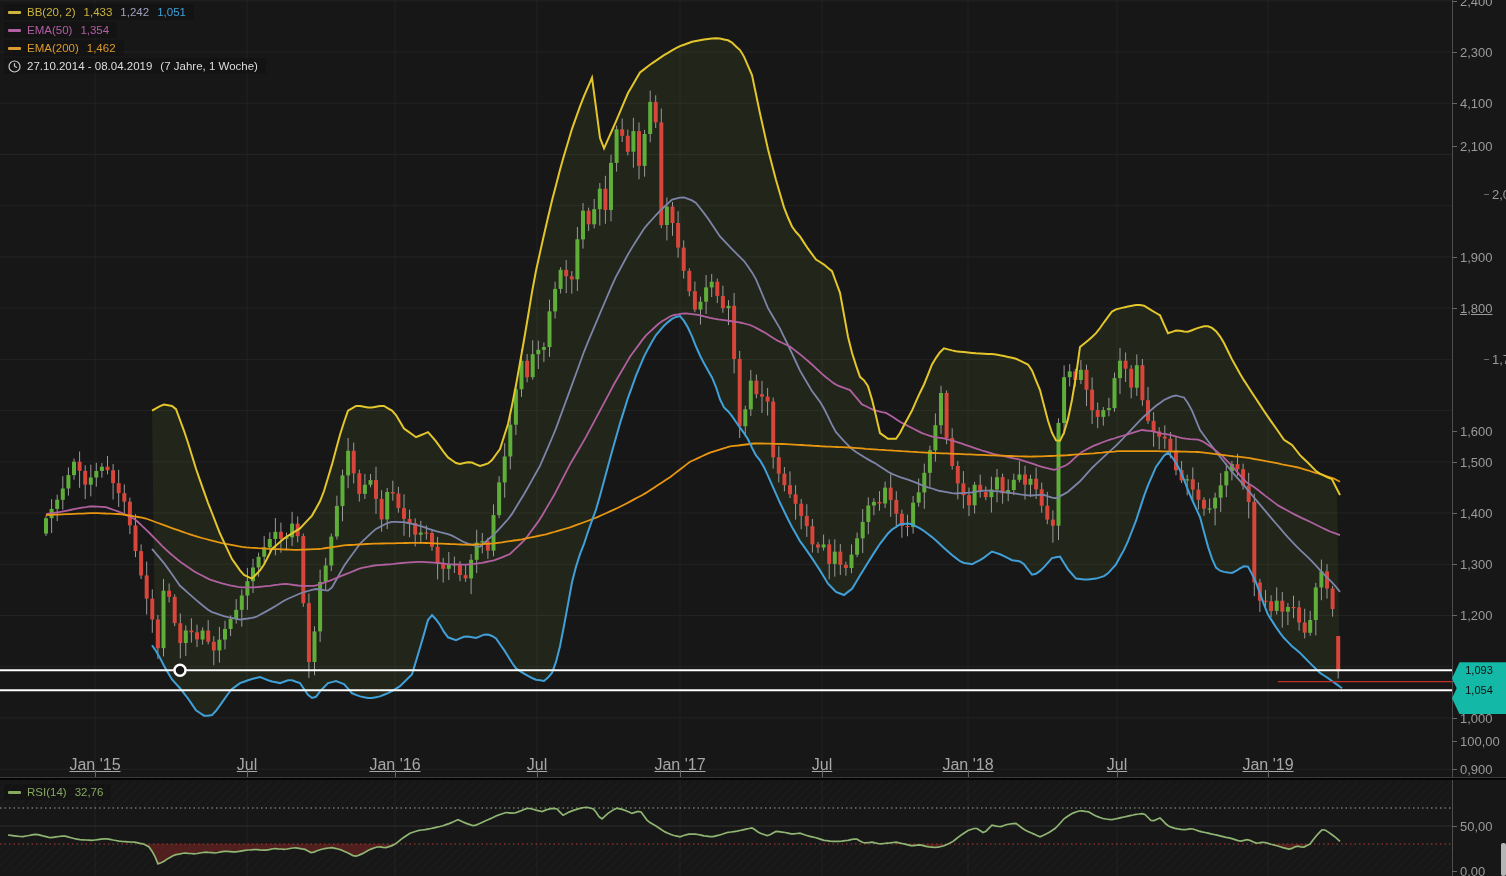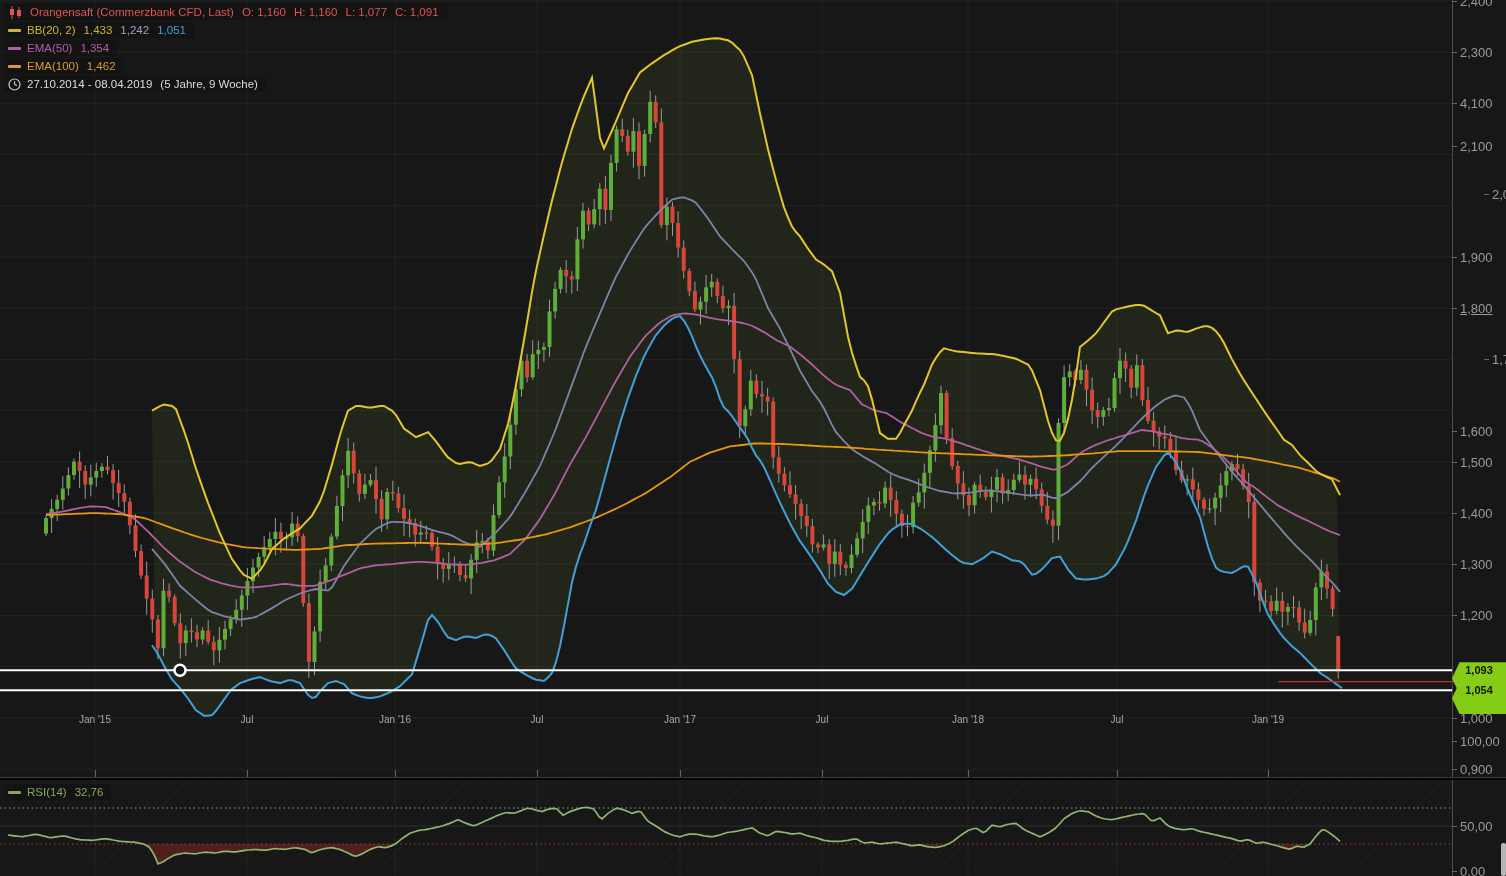--- a/index.html
+++ b/index.html
@@ -9,25 +9,25 @@
   
   #legend{position:absolute;left:4px;top:4px;z-index:30;}
   .lg-row{display:flex;align-items:center;gap:6px;background:rgba(18,18,18,0.62);
           padding:1px 8px 1px 4px;margin-bottom:2px;width:max-content;font-size:11.5px;line-height:14px;}
   .lg-row .sw{display:inline-block;width:13px;height:3px;border-radius:1px;}
   .lg-val{margin-left:2px;}
   
   #price-axis{position:absolute;left:1452px;top:0;width:54px;height:876px;z-index:10;}
   .ptick{position:absolute;left:8px;color:#9a9a9a;font-size:13px;white-space:nowrap;}
   .ptick::before{content:"";position:absolute;left:-8px;top:7px;width:5px;height:1px;background:#666;}
-  .chip{position:absolute;left:0px;width:54px;height:32px;background:#84cc16;color:#111;
-        font-size:11px;font-weight:bold;text-align:center;line-height:16px;z-index:12;
+  .chip{position:absolute;left:0px;width:54px;height:32px;background:#14b8a6;color:#111;
+        font-size:11px;font-weight:normal;text-align:center;line-height:16px;z-index:12;
         clip-path:polygon(0 50%,14% 0,100% 0,100% 100%,14% 100%);}
   #time-axis{position:absolute;left:0;top:0;width:1452px;height:876px;z-index:8;pointer-events:none;}
-  .ttick{position:absolute;top:714px;transform:translateX(-50%);color:#a8a8a8;font-size:10px;white-space:nowrap;}
+  .ttick{position:absolute;top:756px;transform:translateX(-50%);color:#a8a8a8;font-size:16px;white-space:nowrap;text-decoration:underline;}
   .tmark{position:absolute;top:770px;width:1px;height:7px;background:#666;}
   
   #rsi-legend{position:absolute;left:4px;top:784px;z-index:30;}
   
   #pane-separator{position:absolute;left:0;top:777px;width:1506px;height:2px;background:#050505;border-top:1px solid #3a3a3a;z-index:9;}
   #scrollbar-thumb{position:absolute;right:0px;top:843px;width:5px;height:33px;background:#b5b5b5;border-radius:2px;z-index:31;}
 </style>
 </head>
 <body>
 
@@ -566,57 +566,44 @@
       <path d="M8.0 835.0 L11.0 835.4 L14.0 835.8 L17.0 836.2 L20.0 836.5 L23.0 836.6 L26.0 836.0 L29.0 835.5 L32.0 834.9 L35.0 834.3 L38.0 834.6 L41.0 835.4 L44.0 836.2 L47.0 836.9 L50.0 837.7 L53.0 837.3 L56.0 836.9 L59.0 836.5 L62.0 836.2 L65.0 836.2 L68.0 836.9 L71.0 837.7 L74.0 838.5 L77.0 839.2 L80.0 839.6 L83.0 839.8 L86.0 840.0 L89.0 840.2 L92.0 840.4 L95.0 840.0 L98.0 839.6 L101.0 839.2 L104.0 838.9 L107.0 838.8 L110.0 839.4 L113.0 840.0 L116.0 840.5 L119.0 841.1 L122.0 841.4 L125.0 841.6 L128.0 841.8 L131.0 842.0 L134.0 842.2 L137.0 842.7 L140.0 843.3 L143.0 843.8 L146.0 845.2 L149.0 847.0 L152.0 851.2 L155.0 856.6 L158.0 863.8 L161.0 862.7 L164.0 861.3 L167.0 859.1 L170.0 857.4 L173.0 855.8 L176.0 854.6 L179.0 854.1 L182.0 853.5 L185.0 853.0 L188.0 853.3 L191.0 853.5 L194.0 853.8 L197.0 853.5 L200.0 853.0 L203.0 852.5 L206.0 852.2 L209.0 852.5 L212.0 852.7 L215.0 853.0 L218.0 852.5 L221.0 851.9 L224.0 851.4 L227.0 851.4 L230.0 851.6 L233.0 851.9 L236.0 851.9 L239.0 851.4 L242.0 850.8 L245.0 850.3 L248.0 850.0 L251.0 849.8 L254.0 849.5 L257.0 849.6 L260.0 849.9 L263.0 850.1 L266.0 850.1 L269.0 849.6 L272.0 849.0 L275.0 848.5 L278.0 848.8 L281.0 849.0 L284.0 849.3 L287.0 849.0 L290.0 848.5 L293.0 848.0 L296.0 847.8 L299.0 848.3 L302.0 848.9 L305.0 849.4 L308.0 850.9 L311.0 852.5 L314.0 852.1 L317.0 850.8 L320.0 849.8 L323.0 849.0 L326.0 848.4 L329.0 848.0 L332.0 847.6 L335.0 848.3 L338.0 849.0 L341.0 849.9 L344.0 851.2 L347.0 852.5 L350.0 854.0 L353.0 855.6 L356.0 856.2 L359.0 855.1 L362.0 853.9 L365.0 852.2 L368.0 850.5 L371.0 849.1 L374.0 848.0 L377.0 847.0 L380.0 846.9 L383.0 847.3 L386.0 847.6 L389.0 846.6 L392.0 845.6 L395.0 844.1 L398.0 841.8 L401.0 839.4 L404.0 837.3 L407.0 835.2 L410.0 833.2 L413.0 832.2 L416.0 831.2 L419.0 830.4 L422.0 830.0 L425.0 829.7 L428.0 829.1 L431.0 828.5 L434.0 827.8 L437.0 827.1 L440.0 826.5 L443.0 825.7 L446.0 824.6 L449.0 823.6 L452.0 822.4 L455.0 821.0 L458.0 819.7 L461.0 821.0 L464.0 822.4 L467.0 823.6 L470.0 824.6 L473.0 825.7 L476.0 825.1 L479.0 823.8 L482.0 822.4 L485.0 821.0 L488.0 819.7 L491.0 818.4 L494.0 817.0 L497.0 815.6 L500.0 814.5 L503.0 813.5 L506.0 812.5 L509.0 812.8 L512.0 813.2 L515.0 813.0 L518.0 811.9 L521.0 810.7 L524.0 809.5 L527.0 808.4 L530.0 808.5 L533.0 809.3 L536.0 810.1 L539.0 810.8 L542.0 811.6 L545.0 810.4 L548.0 809.3 L551.0 808.6 L554.0 808.3 L557.0 809.0 L560.0 812.1 L563.0 815.2 L566.0 813.7 L569.0 812.1 L572.0 810.9 L575.0 809.9 L578.0 808.9 L581.0 808.2 L584.0 807.5 L587.0 807.3 L590.0 808.0 L593.0 808.7 L596.0 812.0 L599.0 816.6 L602.0 818.8 L605.0 816.1 L608.0 813.4 L611.0 811.4 L614.0 809.4 L617.0 808.2 L620.0 808.9 L623.0 809.6 L626.0 810.7 L629.0 812.0 L632.0 813.4 L635.0 812.4 L638.0 811.4 L641.0 812.0 L644.0 816.1 L647.0 820.1 L650.0 822.6 L653.0 824.3 L656.0 826.0 L659.0 828.0 L662.0 830.0 L665.0 831.9 L668.0 833.2 L671.0 834.5 L674.0 835.5 L677.0 836.1 L680.0 836.8 L683.0 835.8 L686.0 834.8 L689.0 834.1 L692.0 834.1 L695.0 834.1 L698.0 834.5 L701.0 835.2 L704.0 835.9 L707.0 836.2 L710.0 836.6 L713.0 836.6 L716.0 835.9 L719.0 835.2 L722.0 834.3 L725.0 833.3 L728.0 832.3 L731.0 832.0 L734.0 831.6 L737.0 831.2 L740.0 830.5 L743.0 829.8 L746.0 829.1 L749.0 828.5 L752.0 827.8 L755.0 829.8 L758.0 831.9 L761.0 833.5 L764.0 834.5 L767.0 835.6 L770.0 834.8 L773.0 833.1 L776.0 831.4 L779.0 831.7 L782.0 832.1 L785.0 832.5 L788.0 833.2 L791.0 833.9 L794.0 833.9 L797.0 833.5 L800.0 833.2 L803.0 834.2 L806.0 835.2 L809.0 836.1 L812.0 836.8 L815.0 837.5 L818.0 838.4 L821.0 839.4 L824.0 840.4 L827.0 840.7 L830.0 841.1 L833.0 841.3 L836.0 841.3 L839.0 841.3 L842.0 841.1 L845.0 840.7 L848.0 840.4 L851.0 839.7 L854.0 839.0 L857.0 839.2 L860.0 840.9 L863.0 842.5 L866.0 842.9 L869.0 842.5 L872.0 842.2 L875.0 842.9 L878.0 843.5 L881.0 843.9 L884.0 843.5 L887.0 843.2 L890.0 842.9 L893.0 842.5 L896.0 842.2 L899.0 842.9 L902.0 843.5 L905.0 844.2 L908.0 844.9 L911.0 845.6 L914.0 845.6 L917.0 845.2 L920.0 844.9 L923.0 845.6 L926.0 846.3 L929.0 846.8 L932.0 847.1 L935.0 847.5 L938.0 847.1 L941.0 846.5 L944.0 845.8 L947.0 844.5 L950.0 843.1 L953.0 841.4 L956.0 839.0 L959.0 836.7 L962.0 834.5 L965.0 832.5 L968.0 830.5 L971.0 829.5 L974.0 828.5 L977.0 828.5 L980.0 830.5 L983.0 832.5 L986.0 831.2 L989.0 828.1 L992.0 825.1 L995.0 825.8 L998.0 826.5 L1001.0 826.6 L1004.0 825.5 L1007.0 824.5 L1010.0 824.0 L1013.0 823.6 L1016.0 823.3 L1019.0 825.7 L1022.0 828.0 L1025.0 830.0 L1028.0 831.4 L1031.0 832.8 L1034.0 834.1 L1037.0 835.5 L1040.0 836.8 L1043.0 835.5 L1046.0 834.1 L1049.0 832.5 L1052.0 830.5 L1055.0 828.5 L1058.0 825.5 L1061.0 822.2 L1064.0 818.8 L1067.0 816.8 L1070.0 814.8 L1073.0 813.1 L1076.0 812.0 L1079.0 811.0 L1082.0 810.9 L1085.0 811.3 L1088.0 811.6 L1091.0 813.3 L1094.0 815.0 L1097.0 816.4 L1100.0 817.5 L1103.0 818.5 L1106.0 819.0 L1109.0 819.4 L1112.0 819.7 L1115.0 819.0 L1118.0 818.4 L1121.0 817.7 L1124.0 817.0 L1127.0 816.3 L1130.0 815.6 L1133.0 815.0 L1136.0 814.3 L1139.0 814.0 L1142.0 813.6 L1145.0 814.4 L1148.0 817.5 L1151.0 820.5 L1154.0 820.6 L1157.0 819.3 L1160.0 817.9 L1163.0 820.9 L1166.0 824.0 L1169.0 826.3 L1172.0 827.4 L1175.0 828.4 L1178.0 828.9 L1181.0 829.3 L1184.0 829.6 L1187.0 829.3 L1190.0 828.9 L1193.0 829.0 L1196.0 830.0 L1199.0 831.1 L1202.0 831.9 L1205.0 832.5 L1208.0 833.2 L1211.0 833.9 L1214.0 834.5 L1217.0 835.2 L1220.0 835.9 L1223.0 836.6 L1226.0 837.3 L1229.0 837.9 L1232.0 838.6 L1235.0 839.6 L1238.0 840.6 L1241.0 841.1 L1244.0 840.4 L1247.0 839.7 L1250.0 840.4 L1253.0 841.8 L1256.0 843.1 L1259.0 842.8 L1262.0 842.4 L1265.0 842.5 L1268.0 843.4 L1271.0 844.3 L1274.0 845.0 L1277.0 845.8 L1280.0 846.7 L1283.0 847.6 L1286.0 848.4 L1289.0 849.1 L1292.0 848.4 L1295.0 846.8 L1298.0 846.1 L1301.0 847.0 L1304.0 847.1 L1307.0 845.5 L1310.0 844.0 L1313.0 840.1 L1316.0 836.3 L1319.0 832.9 L1322.0 829.8 L1325.0 830.0 L1328.0 831.9 L1331.0 834.0 L1334.0 836.2 L1337.0 838.6 L1340.0 841.3 L1340.0 841.3" fill="none" stroke="#8fb573" stroke-width="1.7"></path>
       <line x1="0" x2="1452" y1="670.3" y2="670.3" stroke="#ffffff" stroke-width="2"></line>
       <line x1="0" x2="1452" y1="690.3" y2="690.3" stroke="#ffffff" stroke-width="2"></line>
       <line x1="1278" x2="1506" y1="681.6" y2="681.6" stroke="#c0302a" stroke-width="1.2"></line>
       <circle cx="180" cy="670.3" r="5.5" fill="#171717" stroke="#ffffff" stroke-width="2.5"></circle>
       <line x1="1452.5" x2="1452.5" y1="0" y2="876" stroke="#4d4d4d" stroke-width="1"></line>
     </svg>
 
   <div id="legend">
     <div class="lg-row">
-      <svg width="16" height="13">
-        <line x1="4" y1="0" x2="4" y2="13" stroke="#e05454" stroke-width="1"></line>
-        <rect x="2" y="3" width="4" height="6" fill="#e05454"></rect>
-        <line x1="11" y1="1" x2="11" y2="12" stroke="#e05454" stroke-width="1"></line>
-        <rect x="9" y="4" width="4" height="6" fill="#e05454"></rect>
-      </svg>
-      <span style="color:#e05454">Orangensaft (Commerzbank CFD, Last)</span>
-      <span class="lg-val" style="color:#e05454">O: 1,160</span>
-      <span class="lg-val" style="color:#e05454">H: 1,160</span>
-      <span class="lg-val" style="color:#e05454">L: 1,077</span>
-      <span class="lg-val" style="color:#e05454">C: 1,091</span>
-    </div>
-    <div class="lg-row">
       <span class="sw" style="background:#cdb53d"></span>
       <span style="color:#cdb53d">BB(20, 2)</span>
       <span class="lg-val" style="color:#cdb53d">1,433</span>
       <span class="lg-val" style="color:#9fa3bd">1,242</span>
       <span class="lg-val" style="color:#3fa3d8">1,051</span>
     </div>
     <div class="lg-row">
       <span class="sw" style="background:#b35fa5"></span>
       <span style="color:#b35fa5">EMA(50)</span>
       <span class="lg-val" style="color:#b35fa5">1,354</span>
     </div>
     <div class="lg-row">
       <span class="sw" style="background:#dc9b2e"></span>
-      <span style="color:#dc9b2e">EMA(100)</span>
+      <span style="color:#dc9b2e">EMA(200)</span>
       <span class="lg-val" style="color:#dc9b2e">1,462</span>
     </div>
     <div class="lg-row">
       <svg width="13" height="13" viewBox="0 0 13 13">
         <circle cx="6.5" cy="6.5" r="5.5" fill="none" stroke="#cccccc" stroke-width="1.2"></circle>
         <line x1="6.5" y1="6.5" x2="6.5" y2="3.2" stroke="#cccccc" stroke-width="1.2"></line>
         <line x1="6.5" y1="6.5" x2="9" y2="7.5" stroke="#cccccc" stroke-width="1.2"></line>
       </svg>
       <span style="color:#dddddd">27.10.2014 - 08.04.2019</span>
-      <span class="lg-val" style="color:#dddddd">(5 Jahre, 9 Woche)</span>
+      <span class="lg-val" style="color:#dddddd">(7 Jahre, 1 Woche)</span>
     </div>
   </div>
 
   <div id="rsi-legend">
     <div class="lg-row">
       <span class="sw" style="background:#86a95e"></span>
       <span style="color:#86a95e">RSI(14)</span>
       <span class="lg-val" style="color:#86a95e">32,76</span>
     </div>
   </div>

